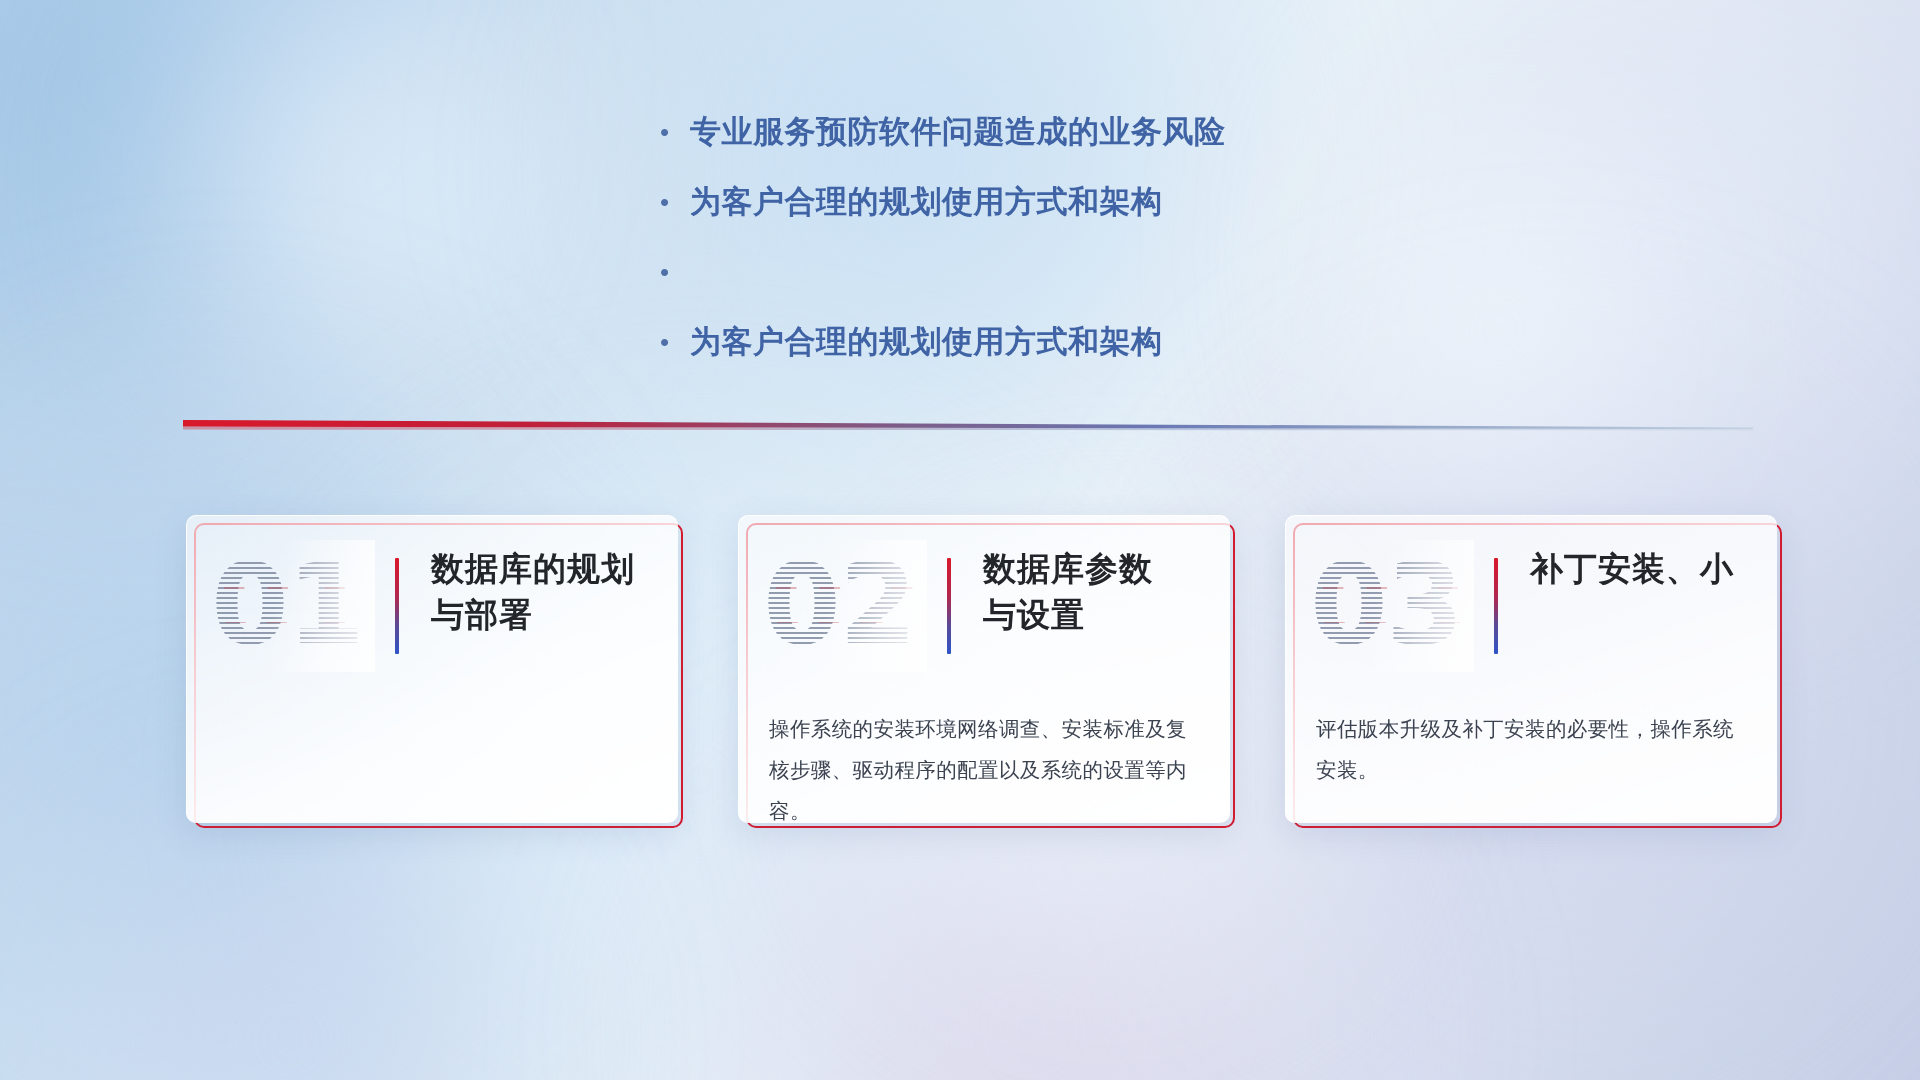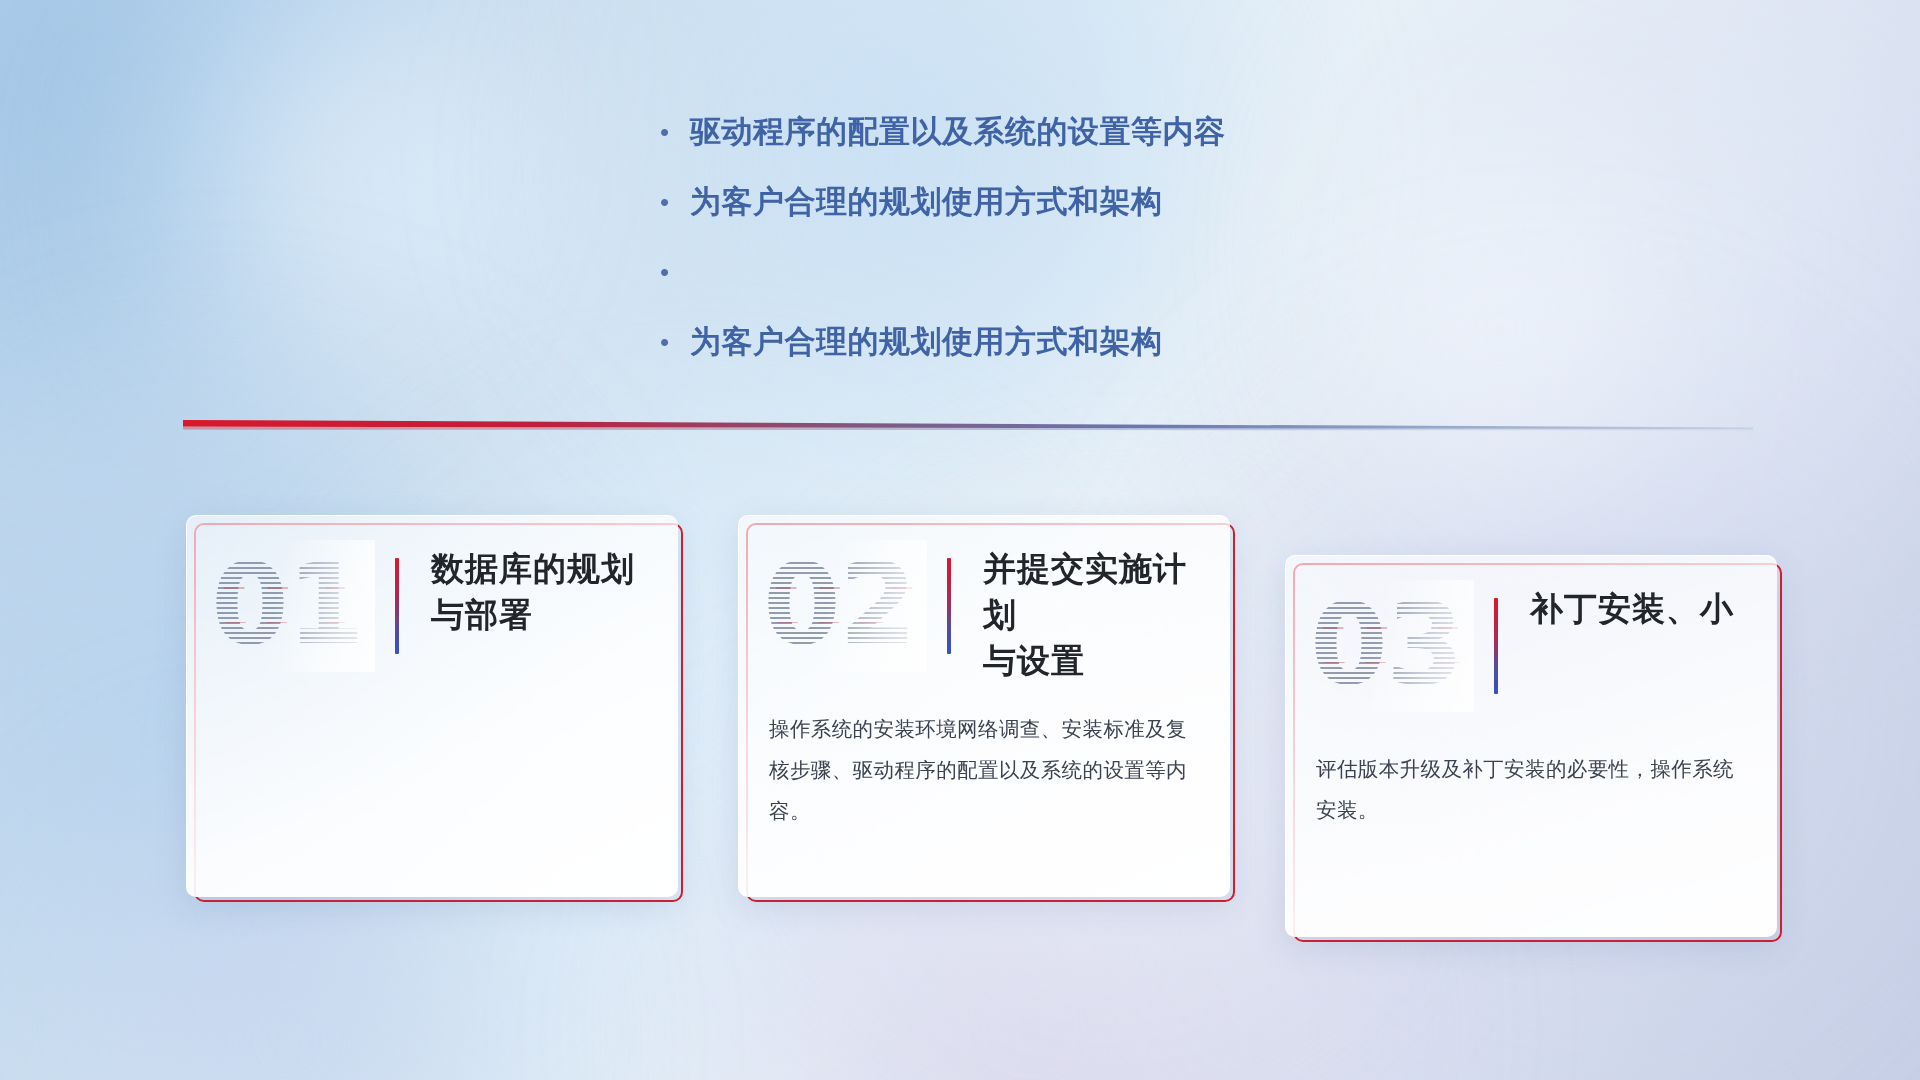--- a/index.html
+++ b/index.html
@@ -59,25 +59,25 @@
   }
 
   
   .divider{
     position:absolute;left:183px;top:420px;width:1570px;height:14px;z-index:5;
   }
 
   
   .cards{position:absolute;left:0;top:515px;width:1920px;height:420px;z-index:6;}
   .card{
-    position:absolute;top:0;width:492px;height:382px;
+    position:absolute;top:0;width:492px;height:308px;
   }
   .card:nth-child(1){left:186px;}
   .card:nth-child(2){left:738px;}
-  .card:nth-child(3){left:1285px;margin-top:40px;}
+  .card:nth-child(3){left:1285px;}
 
   .card-accent{
     position:absolute;left:8px;top:8px;right:-5px;bottom:-5px;
     border:2.5px solid #d9182b;border-radius:10px;
   }
   .card-body{
     position:absolute;left:0;top:0;right:0;bottom:0;
     border-radius:10px;
     background:linear-gradient(160deg,
        rgba(255,255,255,.62) 0%,
@@ -163,21 +163,21 @@
   <div class="blob b7"></div>
   <div class="blob b8"></div>
   <div class="blob b9"></div>
   <div class="blob b10"></div>
   <div class="blob b11"></div>
 </div>
 
 <div class="bullets">
   <div class="bullet-row">
     <span class="bullet-dot">•</span>
-    <span class="bullet-text">驱动程序的配置以及系统的设置等内容</span>
+    <span class="bullet-text">专业服务预防软件问题造成的业务风险</span>
   </div>
   <div class="bullet-row">
     <span class="bullet-dot">•</span>
     <span class="bullet-text">为客户合理的规划使用方式和架构</span>
   </div>
   <div class="bullet-row">
     <span class="bullet-dot">•</span>
   </div>
   <div class="bullet-row">
     <span class="bullet-dot">•</span>
@@ -220,21 +220,21 @@
   </div>
 
   <div class="card">
     <div class="card-accent"></div>
     <div class="card-body">
       <div class="card-head">
         <div class="ghost-num" data-echo="02">02</div>
         <div class="ghost-fade"></div>
         <div class="vbar"></div>
         <div class="card-title">
-          <div>并提交实施计划</div>
+          <div>数据库参数</div>
           <div>与设置</div>
         </div>
       </div>
       <div class="card-text">操作系统的安装环境网络调查、安装标准及复核步骤、驱动程序的配置以及系统的设置等内容。</div>
     </div>
   </div>
 
   <div class="card">
     <div class="card-accent"></div>
     <div class="card-body">

